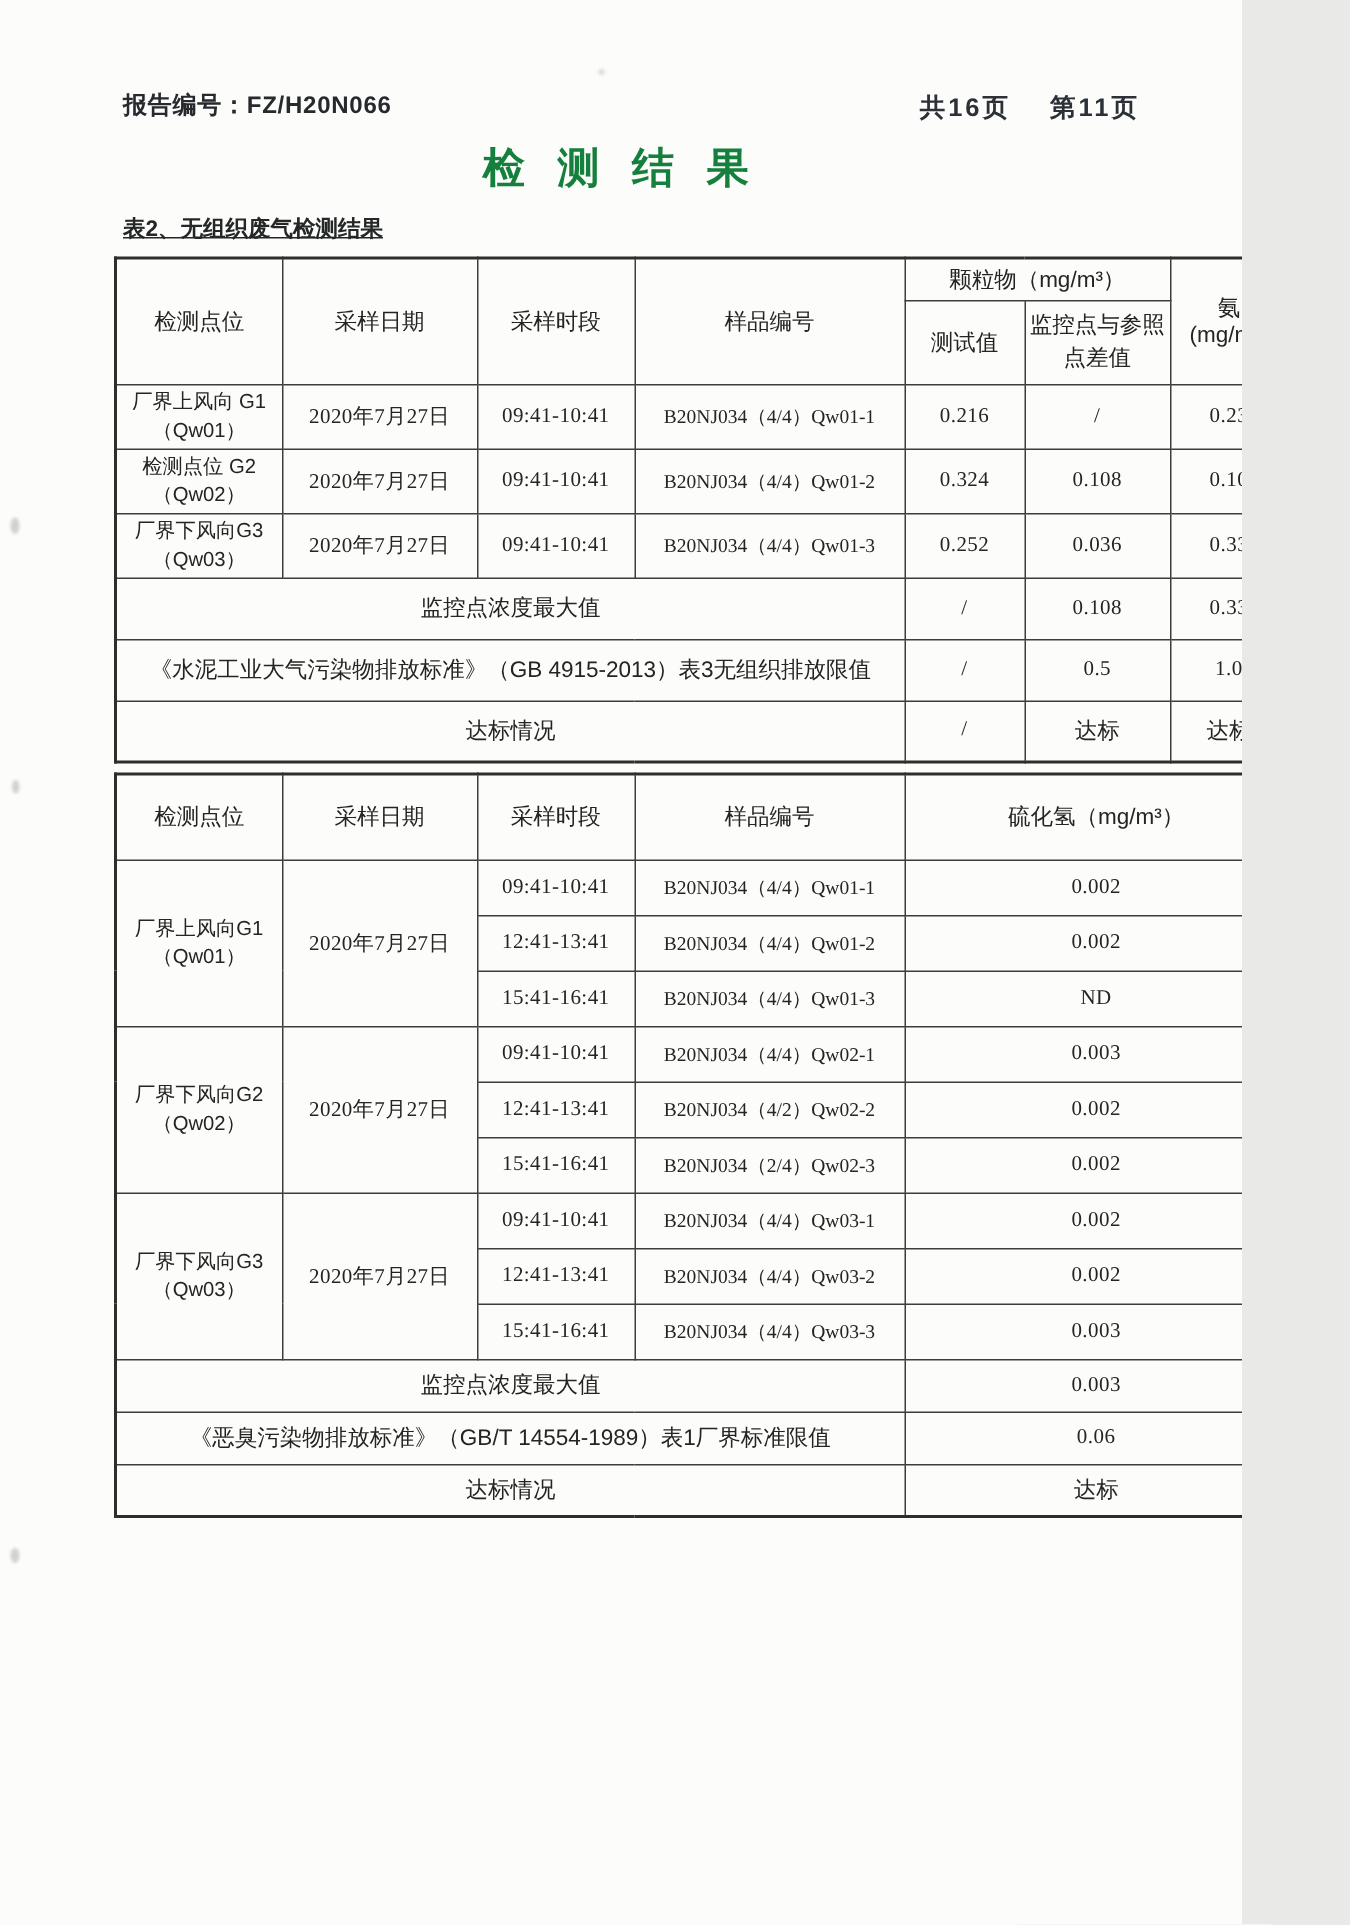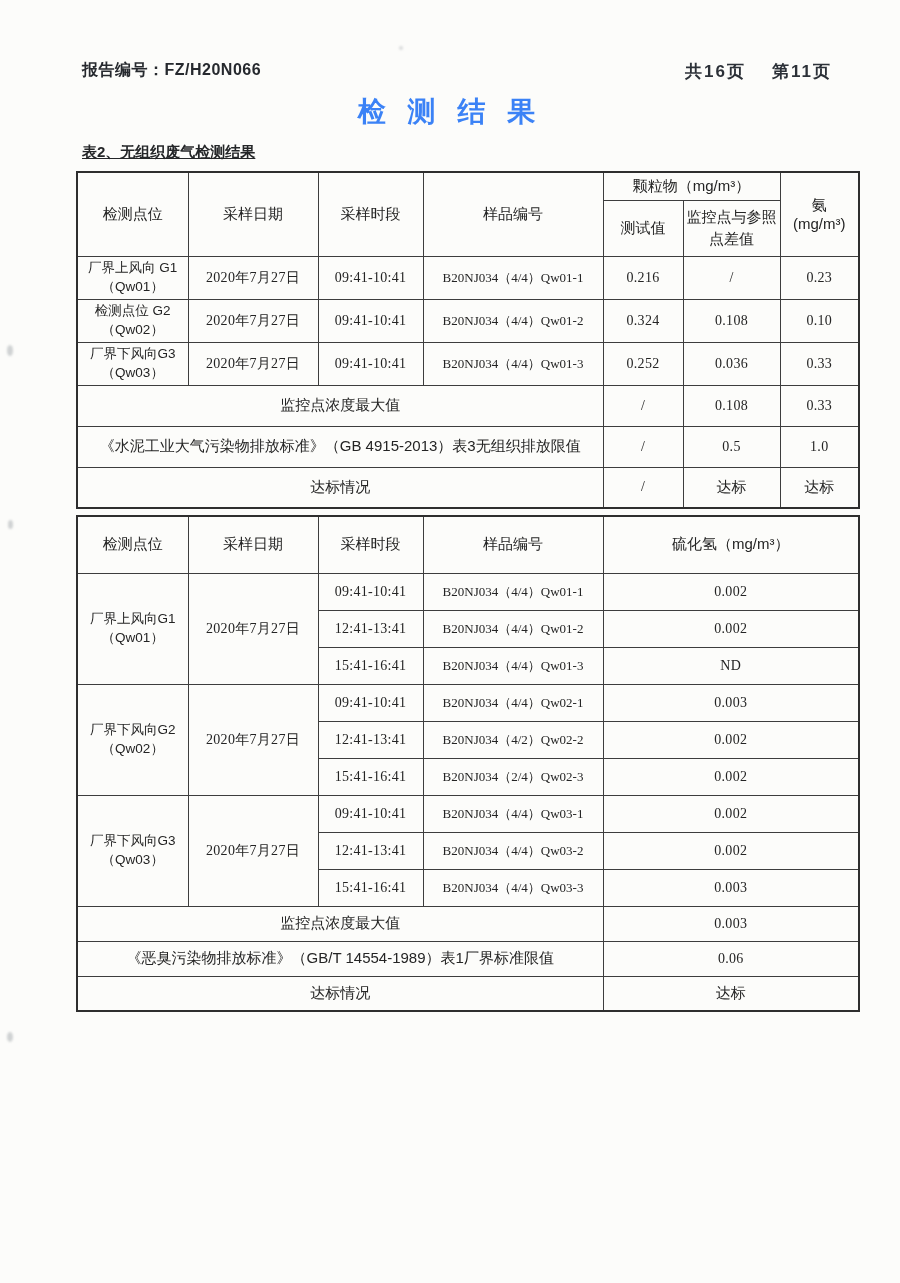--- a/index.html
+++ b/index.html
@@ -2,37 +2,37 @@
 <html><head>
 <meta charset="utf-8">
 <style>
   html,body { margin:0; padding:0; }
   body {
     width:900px; height:1283px;
     background:#e9e9e7;
     font-family:"Liberation Sans", sans-serif;
   }
   .page {
-    position:relative; width:900px; height:1283px;
+    position:relative; width:828px; height:1283px;
     background:#fcfcfa; overflow:hidden; color:#222;
   }
   
   .report-no {
     position:absolute; left:82px; top:60px;
     font-size:16px; font-weight:700; letter-spacing:0.5px; color:#26292e;
   }
   .page-info {
     position:absolute; right:68px; top:60px;
     font-size:17px; font-weight:600; color:#2c3138; letter-spacing:2px;text-align:center;
   }
   .page-info .gap { display:inline-block; width:26px; }
   .doc-title {
     position:absolute; left:0; right:0; top:93px; margin:0;
     text-align:center; font-size:28px; font-weight:700;
-    letter-spacing:7px; color:#3b82f6;
+    letter-spacing:7px; color:#15803d;
   }
   .caption {
     position:absolute; left:82px; top:143px;
     font-size:15px; font-weight:600; color:#242628;text-decoration:underline;
   }
   
   table.t {
     position:absolute; left:76px;
     border-collapse:collapse; table-layout:fixed; width:782px;
     border:2px solid #2e2e2e;

